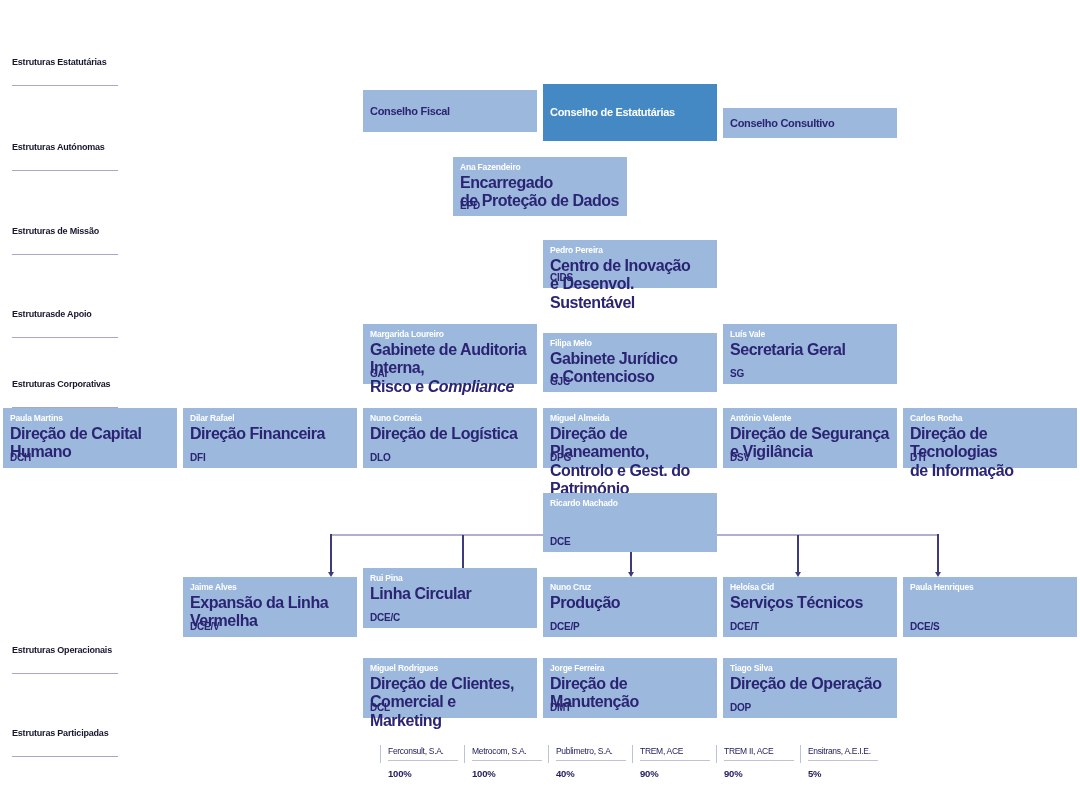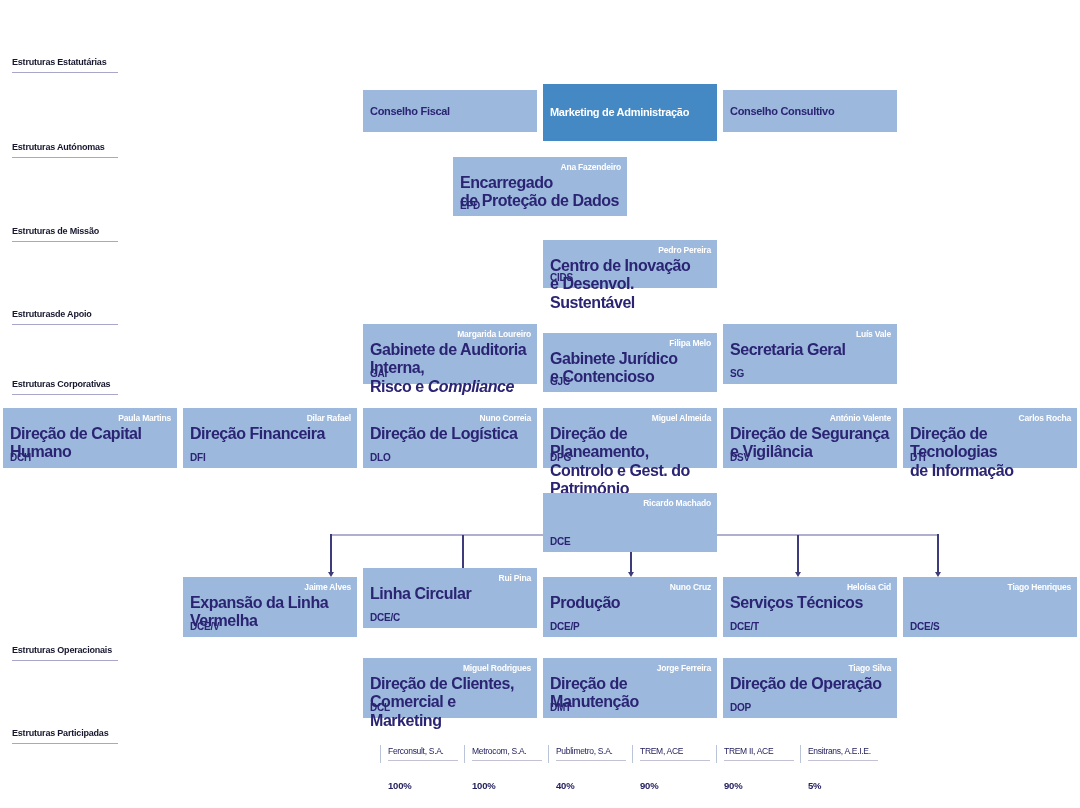--- a/index.html
+++ b/index.html
@@ -17,32 +17,32 @@
   }
   html,body{margin:0;padding:0;background:#fff;}
   #stage{
     position:relative;width:1080px;height:808px;background:#ffffff;overflow:hidden;
     font-family:"Liberation Sans","DejaVu Sans",sans-serif;
   }
   
   .slabel{
     position:absolute;left:12px;width:106px;
     font-size:9px;font-weight:bold;letter-spacing:-0.2px;color:var(--label_text);
-    padding-bottom:5px;border-bottom:1.5px solid var(--label_underline);
+    padding-bottom:18px;border-bottom:1.5px solid var(--label_underline);
     white-space:nowrap;
   }
   
   .unit{
     position:absolute;width:174px;background:var(--box_light);
     box-sizing:border-box;padding:5px 6px 5px 7px;
   }
   .unit.dark{background:var(--box_dark);}
   .u-name{
     font-size:8.5px;font-weight:bold;letter-spacing:-0.2px;
-    color:var(--text_name);margin-bottom:2px;white-space:nowrap;text-align:right;
+    color:var(--text_name);margin-bottom:2px;white-space:nowrap;
   }
   .u-title{
     font-size:16px;font-weight:bold;letter-spacing:-0.45px;line-height:1.15;
     color:var(--text_title);white-space:pre-line;
   }
   .unit.solo{display:flex;align-items:center;text-align:right;}
   .unit.solo .u-title{font-size:11px;letter-spacing:-0.3px;white-space:nowrap;}
   .unit.dark .u-title{color:#ffffff;}
   .u-acr{
     position:absolute;left:7px;bottom:5px;
@@ -61,43 +61,43 @@
   .company{position:absolute;top:744px;width:84px;padding-left:8px;box-sizing:border-box;}
   .company::before{
     content:"";position:absolute;left:0;top:1px;width:1px;height:18px;background:var(--table_sep);
   }
   .c-name{
     font-size:8.5px;font-weight:normal;letter-spacing:-0.3px;color:var(--table_text);
     white-space:nowrap;padding-top:2px;
   }
   .c-rule{width:70px;height:1px;background:var(--table_rule);margin-top:4px;}
   .c-share{
-    margin-top:19px;font-size:9.5px;font-weight:bold;letter-spacing:-0.2px;color:var(--table_text);
+    margin-top:7px;font-size:9.5px;font-weight:bold;letter-spacing:-0.2px;color:var(--table_text);
   }
 </style>
 </head>
 <body>
 
 <div id="stage">
 
   <div class="slabel" style="top:57px">Estruturas Estatutárias</div>
   <div class="slabel" style="top:142px">Estruturas Autónomas</div>
   <div class="slabel" style="top:226px">Estruturas de Missão</div>
   <div class="slabel" style="top:309px">Estruturasde Apoio</div>
   <div class="slabel" style="top:379px">Estruturas Corporativas</div>
   <div class="slabel" style="top:645px">Estruturas Operacionais</div>
   <div class="slabel" style="top:728px">Estruturas Participadas</div>
 
   <div class="unit solo" style="left:363px;top:90px;height:42px">
     <div class="u-title">Conselho Fiscal</div>
   </div>
   <div class="unit solo dark" style="left:543px;top:84px;height:57px">
-    <div class="u-title">Marketing de Administração</div>
-  </div>
-  <div class="unit solo" style="left:723px;top:90px;height:42px">
+    <div class="u-title">Conselho de Estatutárias</div>
+  </div>
+  <div class="unit solo" style="left:723px;top:108px;height:30px">
     <div class="u-title">Conselho Consultivo</div>
   </div>
 
   <div class="unit" style="left:453px;top:157px;height:59px">
     <div class="u-name">Ana Fazendeiro</div>
     <div class="u-title">Encarregado
 de Proteção de Dados</div>
     <div class="u-acr">EPD</div>
   </div>
 
@@ -191,21 +191,21 @@
     <div class="u-name">Nuno Cruz</div>
     <div class="u-title">Produção</div>
     <div class="u-acr">DCE/P</div>
   </div>
   <div class="unit" style="left:723px;top:577px;height:60px">
     <div class="u-name">Heloísa Cid</div>
     <div class="u-title">Serviços Técnicos</div>
     <div class="u-acr">DCE/T</div>
   </div>
   <div class="unit" style="left:903px;top:577px;height:60px">
-    <div class="u-name">Tiago Henriques</div>
+    <div class="u-name">Paula Henriques</div>
     <div class="u-acr">DCE/S</div>
   </div>
 
   <div class="unit" style="left:363px;top:658px;height:60px">
     <div class="u-name">Miguel Rodrigues</div>
     <div class="u-title">Direção de Clientes,
 Comercial e Marketing</div>
     <div class="u-acr">DCL</div>
   </div>
   <div class="unit" style="left:543px;top:658px;height:60px">

